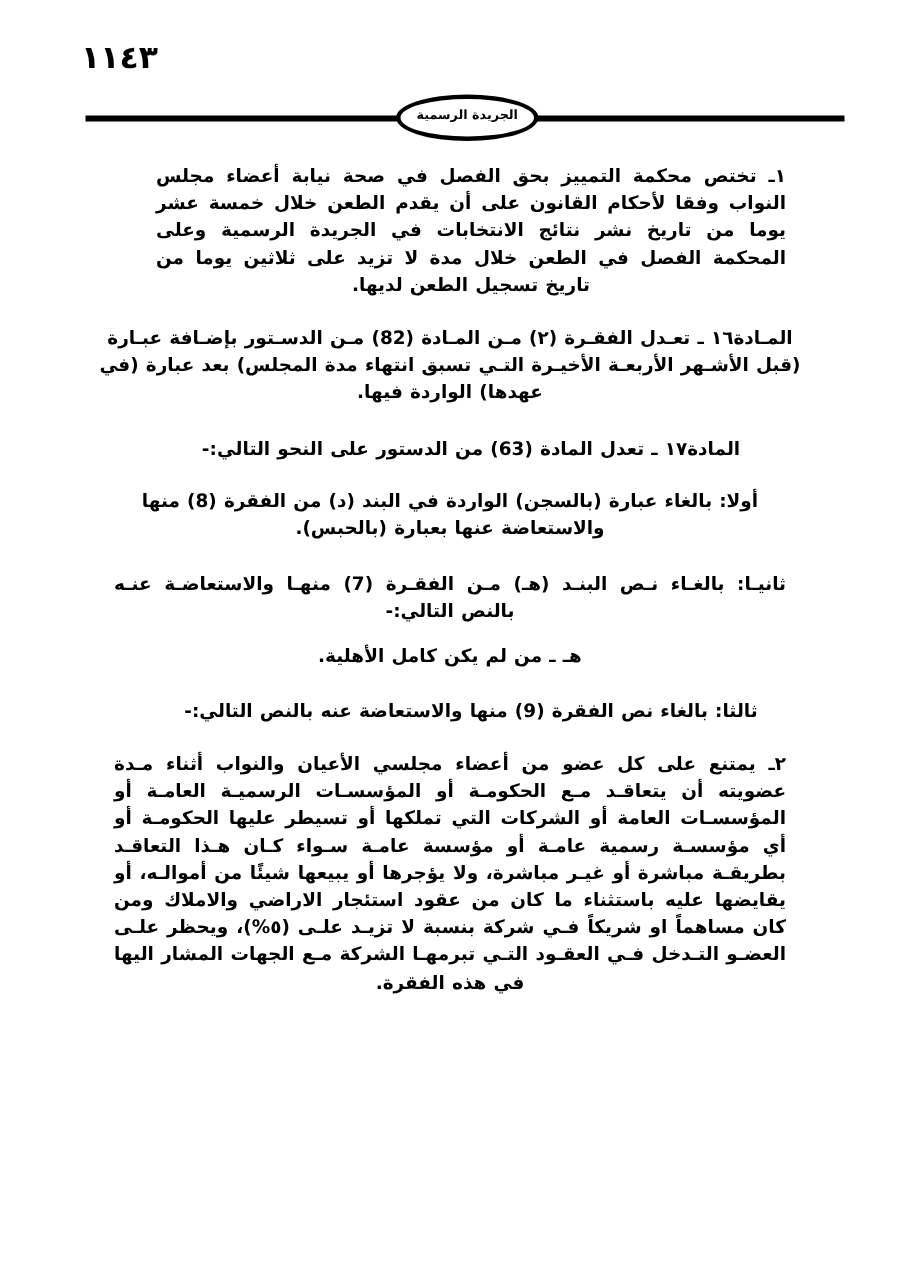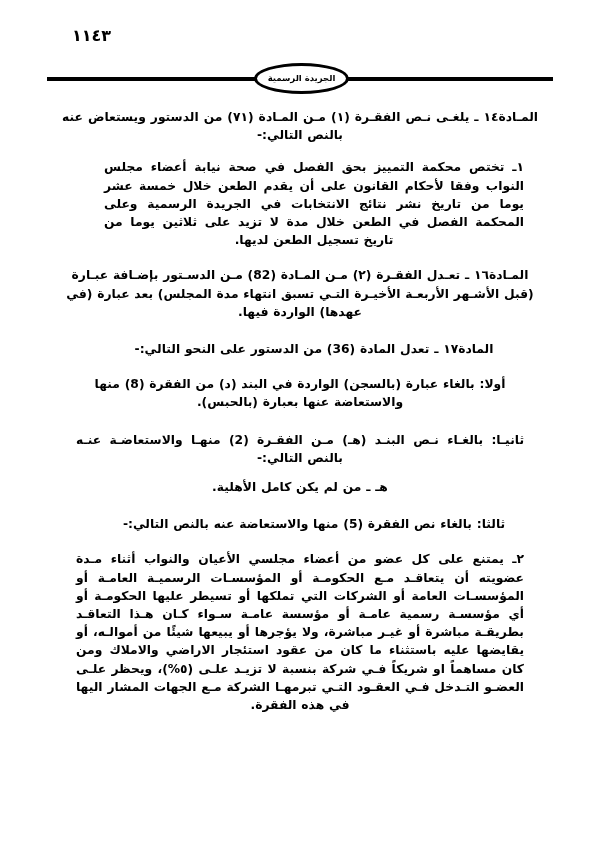--- a/index.html
+++ b/index.html
@@ -22,33 +22,33 @@
     inset: 0;
     width: 600px;
     height: 848px;
     background: #ffffff;
   }
 
   
   .page-number {
     position: absolute;
     top: 28px;
-    left: 72px;
-    font-size: 16px;
+    left: 54px;
+    font-size: 21px;
     font-weight: 700;
     letter-spacing: 1px;
     line-height: 1;
     direction: rtl;
     font-family: "DejaVu Sans", "Liberation Sans", sans-serif;
   }
 
   .masthead {
     position: absolute;
     top: 63px;
-    left: 47px;
+    left: 57px;
     width: 506px;
     height: 32px;
   }
   .masthead-rule {
     position: absolute;
     top: 14px;
     left: 0;
     width: 506px;
     height: 4px;
     background: #000000;
@@ -128,33 +128,32 @@
 
   <div class="masthead">
     <div class="masthead-rule"></div>
     <div class="masthead-badge">
       <span>الجريدة الرسمية</span>
     </div>
   </div>
 
   <div class="content">
 
-    <p class="block article">المـادة١٤ ـ يلغـى نـص الفقـرة (١) مـن المـادة (٧١) من الدستور ويستعاض عنه بالنص التالي:-</p>
 
     <p class="block indent gap-lg">١ـ  تختص محكمة التمييز بحق الفصل في صحة نيابة أعضاء مجلس النواب وفقا لأحكام القانون على أن يقدم الطعن خلال خمسة عشر يوما من تاريخ نشر نتائج الانتخابات في الجريدة الرسمية وعلى المحكمة الفصل في الطعن خلال مدة لا تزيد على ثلاثين يوما من تاريخ تسجيل الطعن لديها.</p>
 
 
     <p class="block gap-xl">المـادة١٦ ـ تعـدل الفقـرة (٢) مـن المـادة (82) مـن الدسـتور بإضـافة عبـارة (قبل الأشـهر الأربعـة الأخيـرة التـي تسبق انتهاء مدة المجلس) بعد عبارة (في عهدها) الواردة فيها.</p>
 
-    <p class="block center gap-lg">المادة١٧ ـ تعدل المادة (36) من الدستور على النحو التالي:-</p>
+    <p class="block center gap-lg">المادة١٧ ـ تعدل المادة (63) من الدستور على النحو التالي:-</p>
 
     <p class="block indent gap-xl">أولا: بالغاء عبارة (بالسجن) الواردة في البند (د) من الفقرة (8) منها والاستعاضة عنها بعبارة (بالحبس).</p>
 
-    <p class="block indent tight">ثانيـا: بالغـاء نـص البنـد (هـ) مـن الفقـرة (2) منهـا والاستعاضـة عنـه بالنص التالي:-</p>
+    <p class="block indent tight">ثانيـا: بالغـاء نـص البنـد (هـ) مـن الفقـرة (7) منهـا والاستعاضـة عنـه بالنص التالي:-</p>
 
     <p class="block center gap-xl">هـ ـ من لم يكن كامل الأهلية.</p>
 
-    <p class="block center gap-lg">ثالثا: بالغاء نص الفقرة (5) منها والاستعاضة عنه بالنص التالي:-</p>
+    <p class="block center gap-lg">ثالثا: بالغاء نص الفقرة (9) منها والاستعاضة عنه بالنص التالي:-</p>
 
     <p class="block indent">٢ـ  يمتنع على كل عضو من أعضاء مجلسي الأعيان والنواب أثناء مـدة عضويته أن يتعاقـد مـع الحكومـة أو المؤسسـات الرسميـة العامـة أو المؤسسـات العامة أو الشركات التي تملكها أو تسيطر عليها الحكومـة أو أي مؤسسـة رسمية عامـة أو مؤسسة عامـة سـواء كـان هـذا التعاقـد بطريقـة مباشرة أو غيـر مباشرة، ولا يؤجرها أو يبيعها شيئًا من أموالـه، أو يقايضها عليه باستثناء ما كان من عقود استئجار الاراضي والاملاك ومن كان مساهماً او شريكاً فـي شركة بنسبة لا تزيـد علـى (٥%)، ويحظر علـى العضـو التـدخل فـي العقـود التـي تبرمهـا الشركة مـع الجهات المشار اليها في هذه الفقرة.</p>
 
   </div>
 </div>
 
 </body></html>

